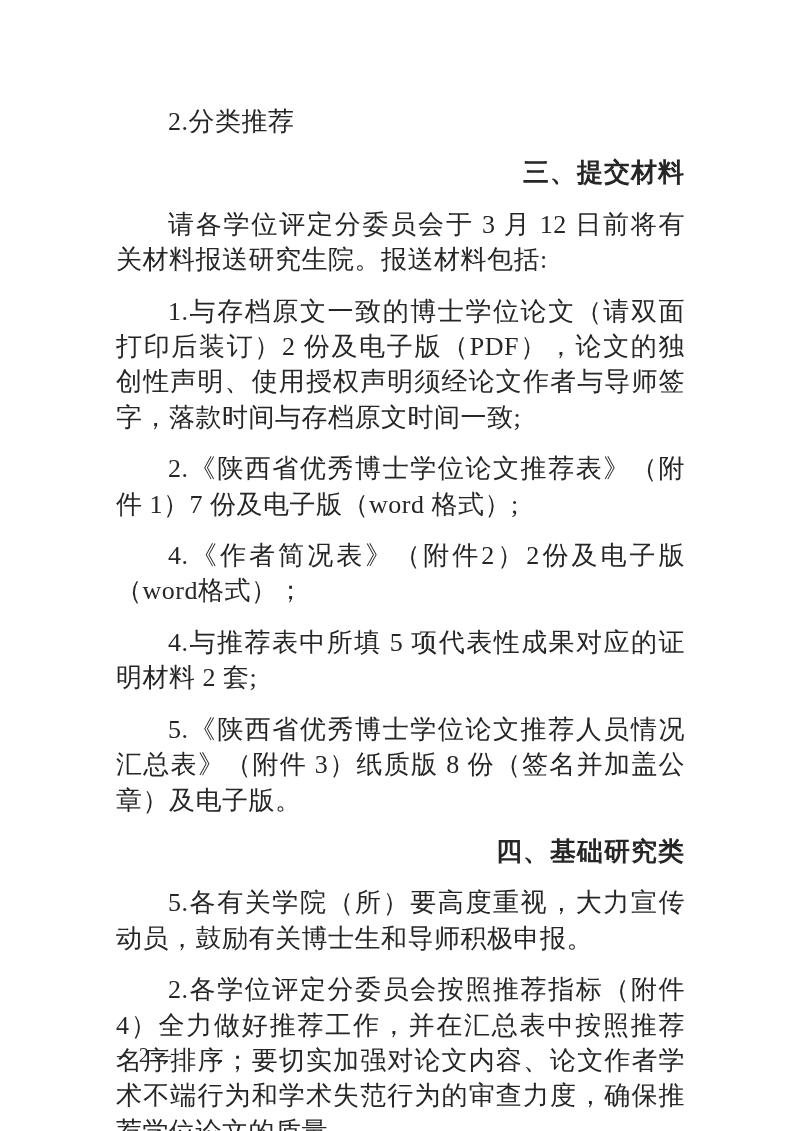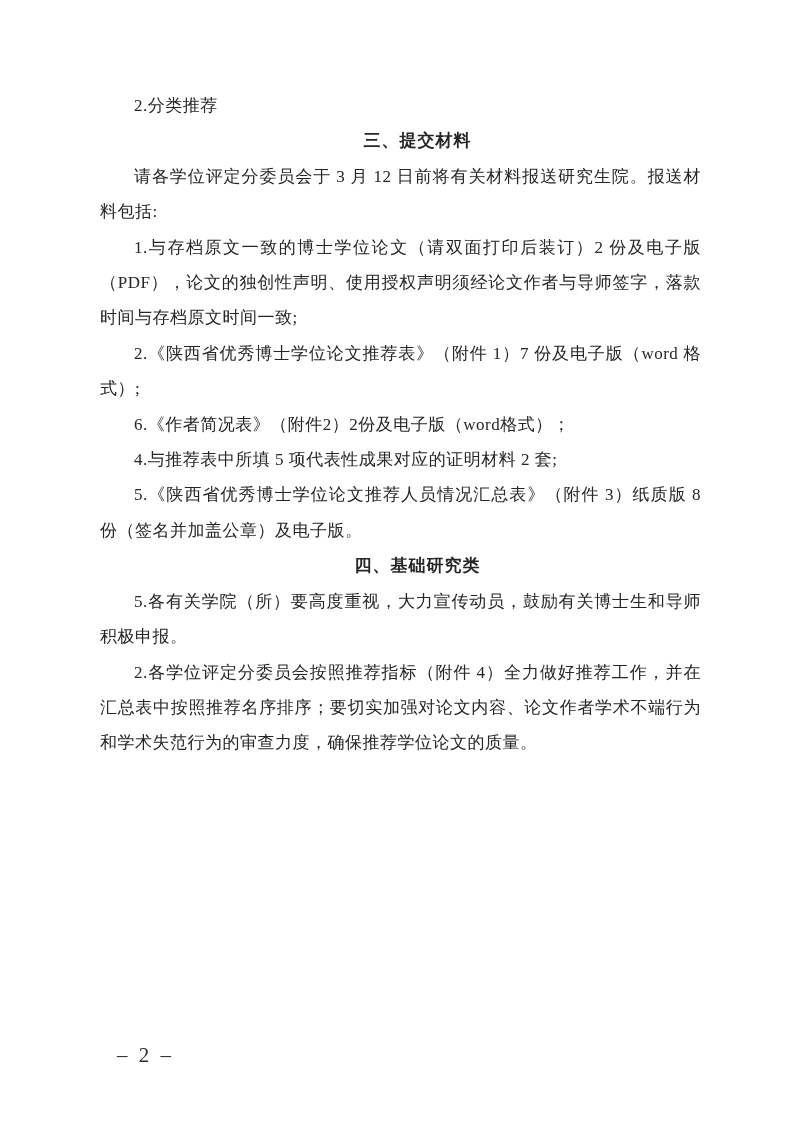--- a/index.html
+++ b/index.html
@@ -16,33 +16,33 @@
     font-family: "Liberation Serif", "DejaVu Serif", serif;
     color: #262626;
   }
   .content {
     position: absolute;
     left: 100px;
     top: 88px;
     width: 601px;
   }
   .content p {
-    margin: 0;
+    margin: 16px;
     padding: 0;
-    font-size: 17px;
+    font-size: 26px;
     line-height: 35.4px;
     text-align: justify;
     text-justify: inter-character;
     text-indent: 2em;
     letter-spacing: 0.5px;
   }
   .content p.heading {
     font-family: "Liberation Sans", "DejaVu Sans", sans-serif;
     font-weight: 700;
-    text-align: center;
+    text-align: right;
     letter-spacing: 1px;
   }
   .footer-pagenum {
     position: absolute;
     left: 117px;
     top: 1043px;
     font-size: 21px;
     letter-spacing: 3px;
     color: #2c2c2c;
     font-family: "Liberation Serif", "DejaVu Serif", serif;
@@ -51,21 +51,21 @@
 </head>
 <body>
 
 <div class="page">
   <div class="content">
       <p class="body">2.分类推荐</p>
       <p class="heading">三、提交材料</p>
       <p class="body">请各学位评定分委员会于 3 月 12 日前将有关材料报送研究生院。报送材料包括:</p>
       <p class="body">1.与存档原文一致的博士学位论文（请双面打印后装订）2 份及电子版（PDF），论文的独创性声明、使用授权声明须经论文作者与导师签字，落款时间与存档原文时间一致;</p>
       <p class="body">2.《陕西省优秀博士学位论文推荐表》（附件 1）7 份及电子版（word 格式）;</p>
-      <p class="body">6.《作者简况表》（附件2）2份及电子版（word格式）；</p>
+      <p class="body">4.《作者简况表》（附件2）2份及电子版（word格式）；</p>
       <p class="body">4.与推荐表中所填 5 项代表性成果对应的证明材料 2 套;</p>
       <p class="body">5.《陕西省优秀博士学位论文推荐人员情况汇总表》（附件 3）纸质版 8 份（签名并加盖公章）及电子版。</p>
       <p class="heading">四、基础研究类</p>
       <p class="body">5.各有关学院（所）要高度重视，大力宣传动员，鼓励有关博士生和导师积极申报。</p>
       <p class="body">2.各学位评定分委员会按照推荐指标（附件 4）全力做好推荐工作，并在汇总表中按照推荐名序排序；要切实加强对论文内容、论文作者学术不端行为和学术失范行为的审查力度，确保推荐学位论文的质量。</p>
     </div>
   <div class="footer-pagenum">– 2 –</div>
 </div>
 
 </body></html>

